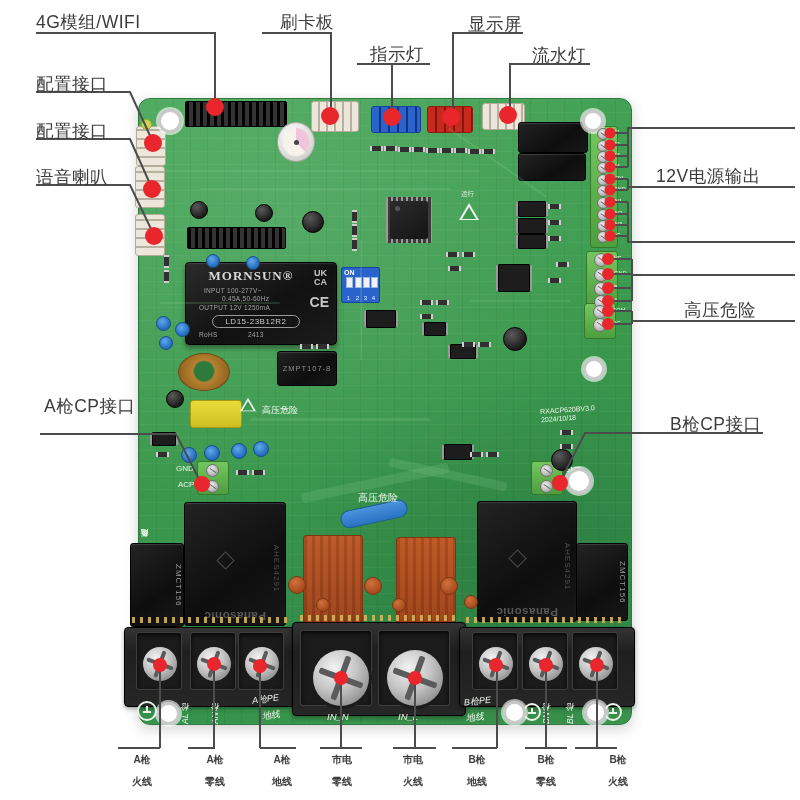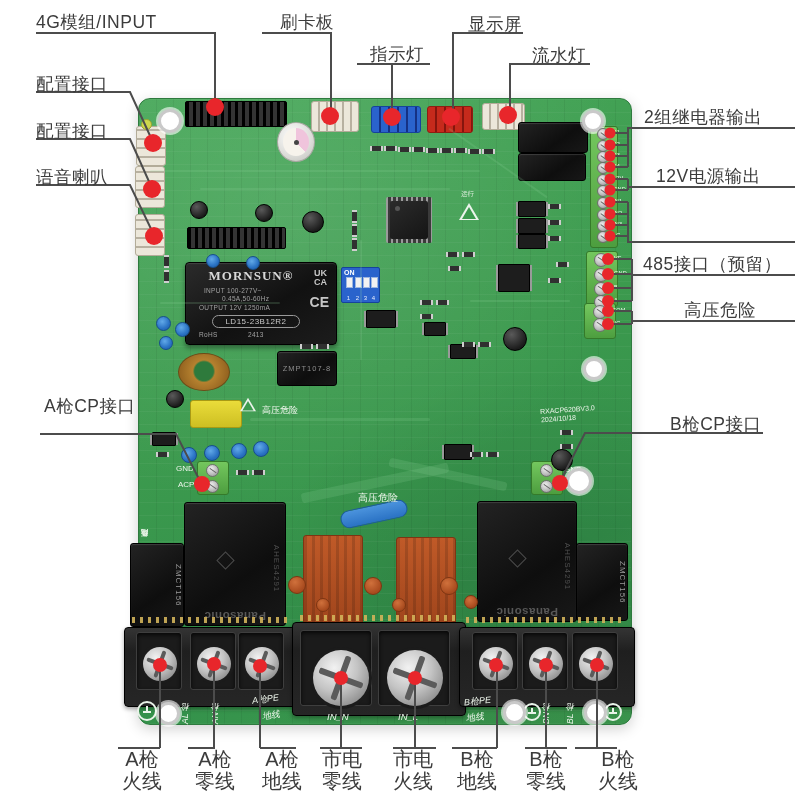--- a/index.html
+++ b/index.html
@@ -84,22 +84,22 @@
   .movpill{background:linear-gradient(#4b93dd,#2a72c4);border:1px solid #1c5aa0;border-radius:9px;}
   .r-brand{position:absolute;left:0;right:0;bottom:3px;text-align:center;transform:rotate(180deg);
        color:#585858;font-weight:bold;font-size:11.5px;letter-spacing:0.5px;}
   .r-model{position:absolute;right:-16px;top:50%;transform:rotate(90deg);color:#4e4e4e;font-size:8px;letter-spacing:1px;}
   .r-dia{position:absolute;left:34%;top:42%;width:11px;height:11px;border:1.5px solid #4a4a4a;transform:rotate(45deg);}
   .zmct-t{position:absolute;left:0;right:0;top:8px;text-align:center;color:#9a9a9a;font-size:8px;
        letter-spacing:1px;writing-mode:vertical-rl;height:80%;margin:auto;}
   .padrow{position:absolute;height:6px;background:repeating-linear-gradient(90deg,#d2b35a 0 3px,transparent 3px 8px);opacity:0.9;}
   
   .anno-label{position:absolute;font-size:17.5px;color:#3c3c3c;white-space:nowrap;font-weight:500;letter-spacing:0.5px;z-index:7;}
-  .blabel{position:absolute;top:749px;width:80px;text-align:center;font-size:20px;line-height:21.5px;
-       color:#3c3c3c;font-weight:400;z-index:7;}
+  .blabel{position:absolute;top:749px;width:80px;text-align:center;font-size:10px;line-height:21.5px;
+       color:#3c3c3c;font-weight:700;z-index:7;}
   #anno{position:absolute;left:0;top:0;z-index:6;pointer-events:none;}
   .layer{position:absolute;inset:0;}
   .pinlbl{position:absolute;color:#eef6ec;font-size:5.5px;letter-spacing:0.2px;white-space:nowrap;}
 </style>
 </head>
 <body>
 
 <div id="canvas">
 
   <div class="abs pcb"></div>
@@ -448,31 +448,29 @@
         <circle cx="214" cy="664" r="7"></circle>
         <circle cx="260" cy="666" r="7"></circle>
       <circle cx="341" cy="678" r="7"></circle>
         <circle cx="415" cy="678" r="7"></circle>
       <circle cx="496" cy="665" r="7"></circle>
         <circle cx="546" cy="665" r="7"></circle>
         <circle cx="597" cy="665" r="7"></circle>
     </g>
   </svg>
 
-  <div class="anno-label" style="left:36px;top:10px">4G模组/INPUT</div>
+  <div class="anno-label" style="left:36px;top:10px">4G模组/WIFI</div>
   <div class="anno-label" style="left:280px;top:10px">刷卡板</div>
   <div class="anno-label" style="left:370px;top:42px">指示灯</div>
   <div class="anno-label" style="left:468px;top:12px">显示屏</div>
   <div class="anno-label" style="left:532px;top:43px">流水灯</div>
   <div class="anno-label" style="left:36px;top:72px">配置接口</div>
   <div class="anno-label" style="left:36px;top:119px">配置接口</div>
   <div class="anno-label" style="left:36px;top:165px">语音喇叭</div>
-  <div class="anno-label" style="left:644px;top:105px">2组继电器输出</div>
   <div class="anno-label" style="left:656px;top:164px">12V电源输出</div>
-  <div class="anno-label" style="left:643px;top:252px">485接口（预留）</div>
   <div class="anno-label" style="left:684px;top:298px">高压危险</div>
   <div class="anno-label" style="left:44px;top:394px">A枪CP接口</div>
   <div class="anno-label" style="left:670px;top:412px">B枪CP接口</div>
 
   <div class="blabel" style="left:102px">
     <div>A枪</div>
       <div>火线</div>
     </div>
   <div class="blabel" style="left:175px">
     <div>A枪</div>

